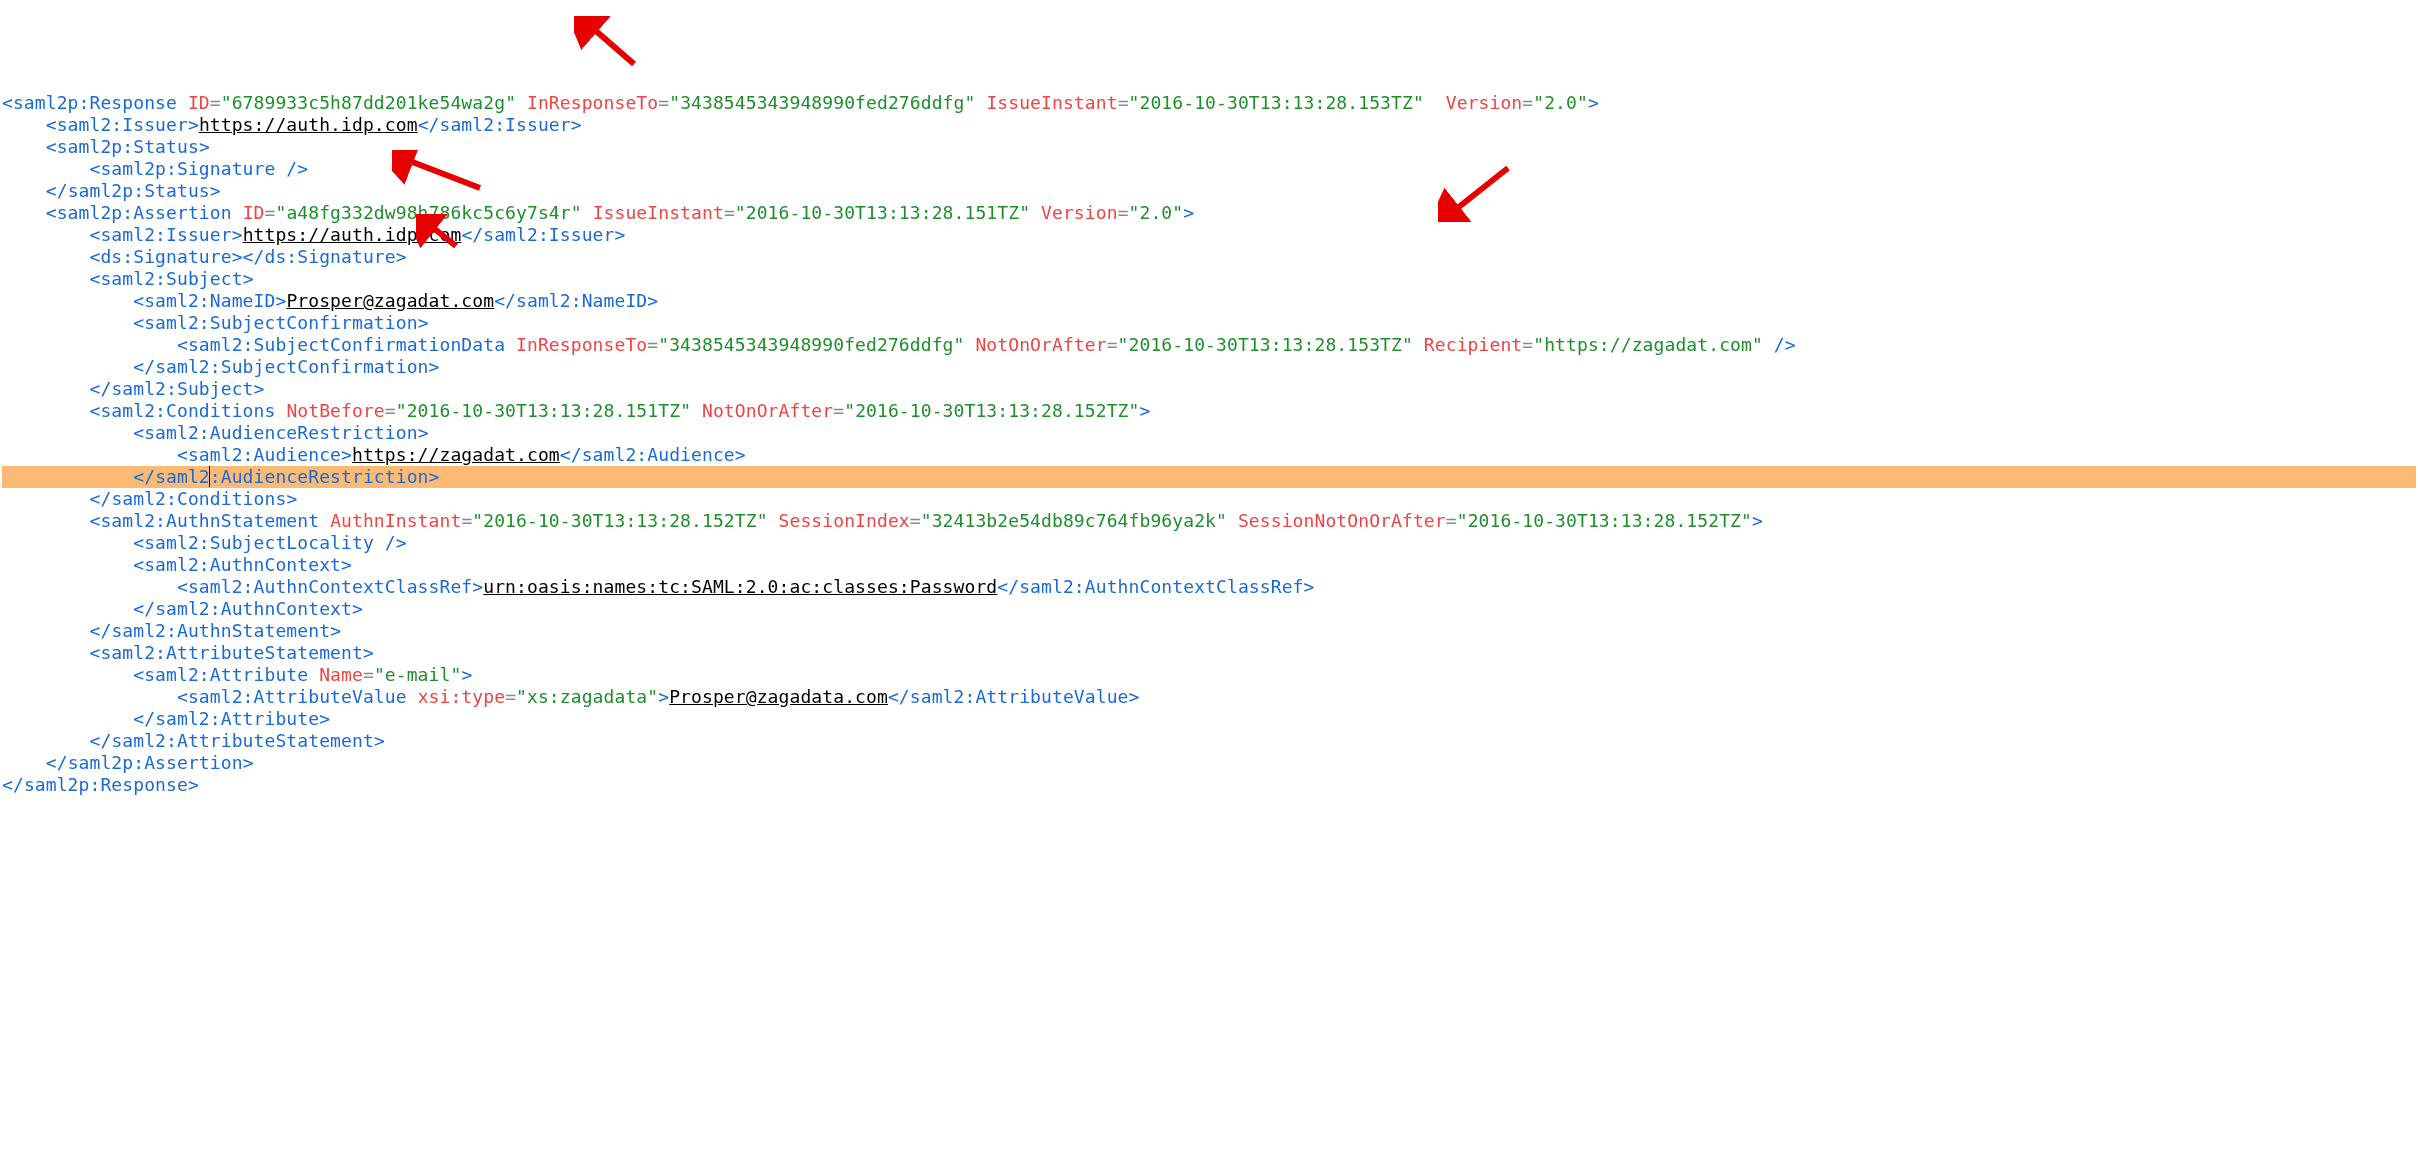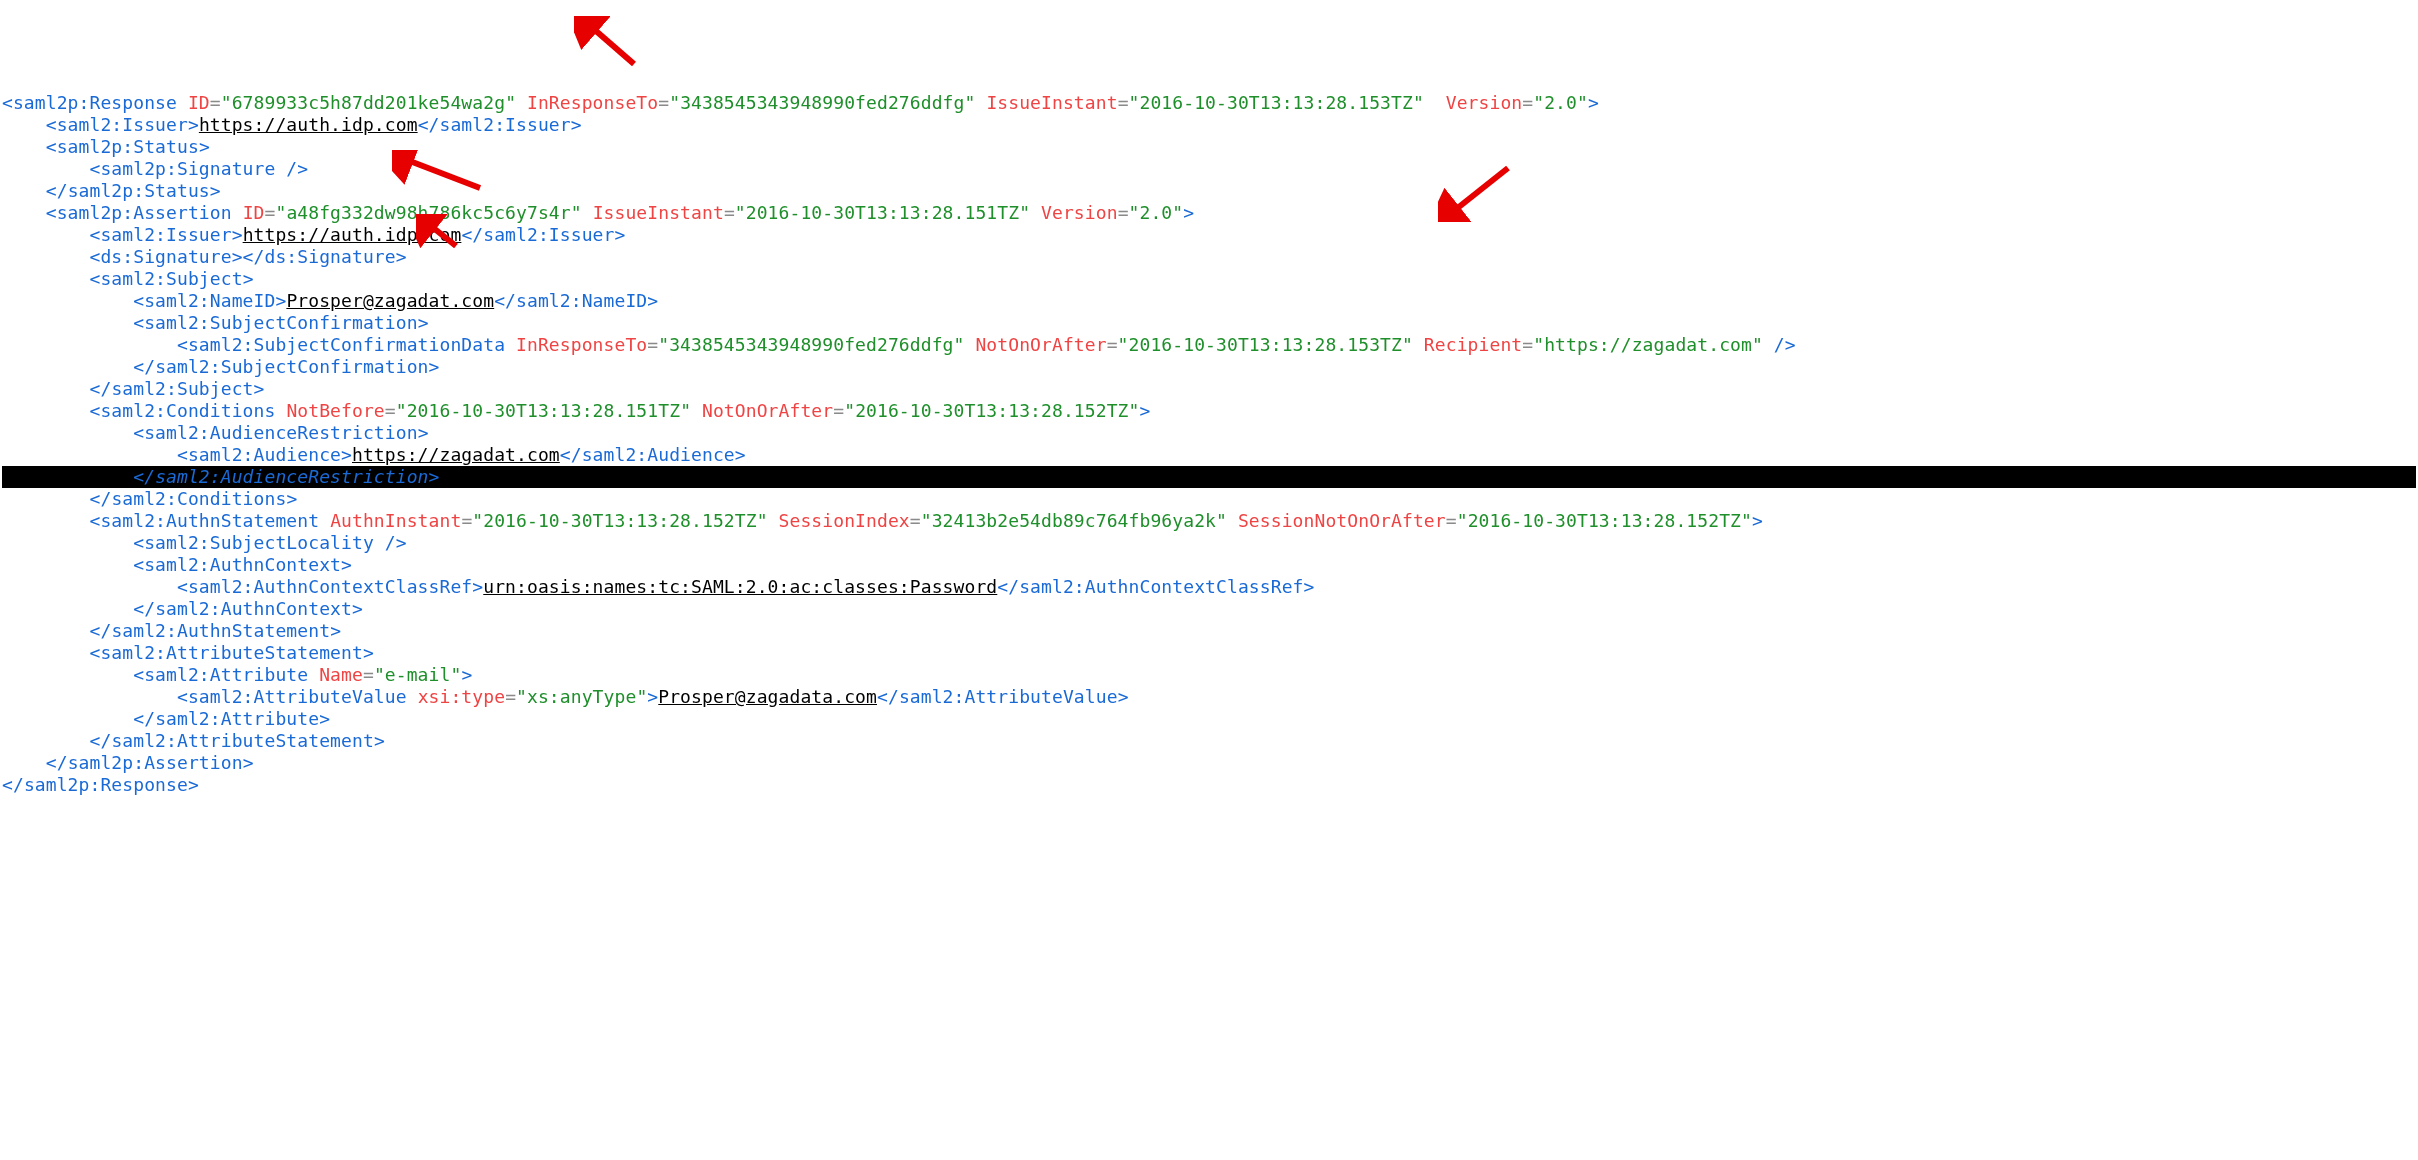--- a/index.html
+++ b/index.html
@@ -12,21 +12,21 @@
     white-space: pre;
     color: #000;
     letter-spacing: 0.1px;
     position: relative;
   }
   .tag   { color: #1a6ad6; text-align: right; }       
   .attr  { color: #ef4444;    }       
   .eq    { color: #8a8a8a; }       
   .val   { color: #1e8f2a; }       
   .txt   { color: #000; text-decoration: underline;    }       
-  .hl    { background: #000000; display:inline-block; width:100%;font-style:italic; }
+  .hl    { background: #fdba74; display:inline-block; width:100%; }
   .cursor{ border-left:1px solid #000; margin-left:-1px;}
   .arrow {
     position:absolute;
     pointer-events:none;
   }
 </style>
 </head>
 <body>
 
 
@@ -51,21 +51,21 @@
 <span class="hl">            <span class="tag">&lt;/<span>saml2</span><span class="cursor"></span><span>:AudienceRestriction</span>&gt;</span></span>
         <span class="tag">&lt;/<span>saml2:Conditions</span>&gt;</span>
         <span class="tag">&lt;<span>saml2:AuthnStatement</span></span> <span class="attr">AuthnInstant</span><span class="eq">=</span><span class="val">"<span>2016-10-30T13:13:28.152TZ</span>"</span> <span class="attr">SessionIndex</span><span class="eq">=</span><span class="val">"<span>32413b2e54db89c764fb96ya2k</span>"</span> <span class="attr">SessionNotOnOrAfter</span><span class="eq">=</span><span class="val">"<span>2016-10-30T13:13:28.152TZ</span>"</span><span class="tag">&gt;</span>
             <span class="tag">&lt;<span>saml2:SubjectLocality</span> /&gt;</span>
             <span class="tag">&lt;<span>saml2:AuthnContext</span>&gt;</span>
                 <span class="tag">&lt;<span>saml2:AuthnContextClassRef</span>&gt;</span><span class="txt">urn:oasis:names:tc:SAML:2.0:ac:classes:Password</span><span class="tag">&lt;/<span>saml2:AuthnContextClassRef</span>&gt;</span>
             <span class="tag">&lt;/<span>saml2:AuthnContext</span>&gt;</span>
         <span class="tag">&lt;/<span>saml2:AuthnStatement</span>&gt;</span>
         <span class="tag">&lt;<span>saml2:AttributeStatement</span>&gt;</span>
             <span class="tag">&lt;<span>saml2:Attribute</span></span> <span class="attr">Name</span><span class="eq">=</span><span class="val">"<span>e-mail</span>"</span><span class="tag">&gt;</span>
-                <span class="tag">&lt;<span>saml2:AttributeValue</span></span> <span class="attr">xsi:type</span><span class="eq">=</span><span class="val">"<span>xs:anyType</span>"</span><span class="tag">&gt;</span><span class="txt">Prosper@zagadata.com</span><span class="tag">&lt;/<span>saml2:AttributeValue</span>&gt;</span>
+                <span class="tag">&lt;<span>saml2:AttributeValue</span></span> <span class="attr">xsi:type</span><span class="eq">=</span><span class="val">"<span>xs:zagadata</span>"</span><span class="tag">&gt;</span><span class="txt">Prosper@zagadata.com</span><span class="tag">&lt;/<span>saml2:AttributeValue</span>&gt;</span>
             <span class="tag">&lt;/<span>saml2:Attribute</span>&gt;</span>
         <span class="tag">&lt;/<span>saml2:AttributeStatement</span>&gt;</span>
     <span class="tag">&lt;/<span>saml2p:Assertion</span>&gt;</span>
 <span class="tag">&lt;/<span>saml2p:Response</span>&gt;</span>
 </div>
 
 
 <svg class="arrow" style="left:574px; top:16px;" width="70" height="54" viewBox="0 0 70 54">
   <defs>
       <marker id="ah1" markerWidth="8" markerHeight="8" refX="2" refY="4" orient="auto">

